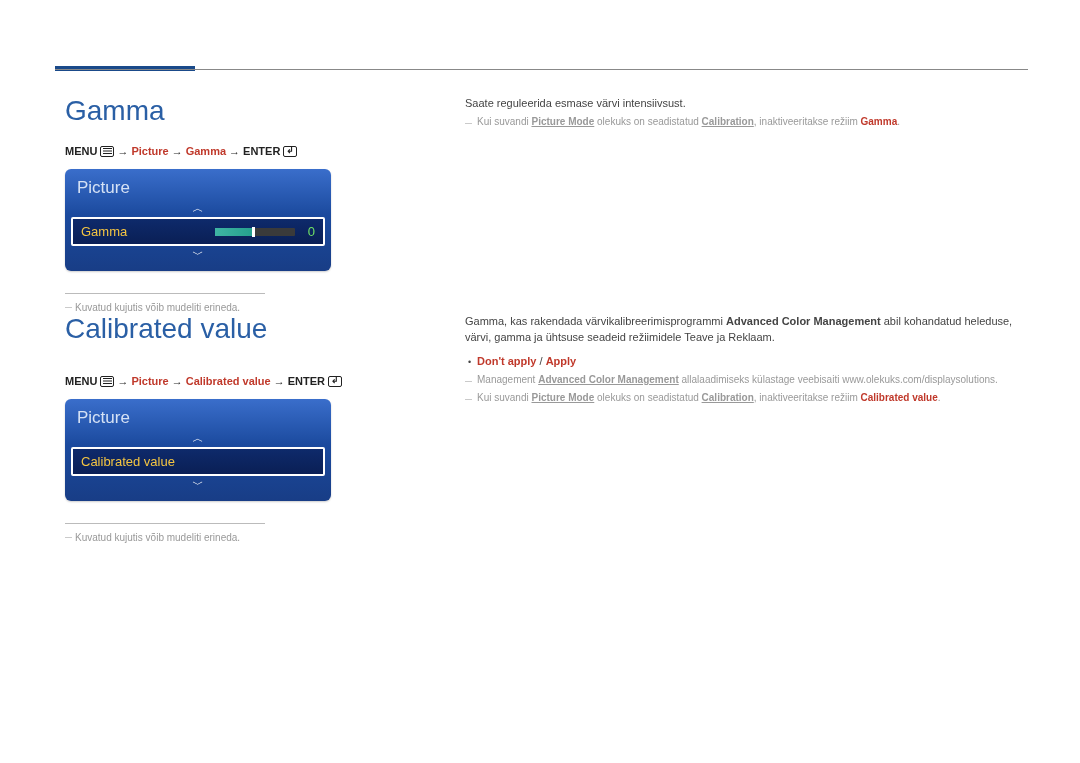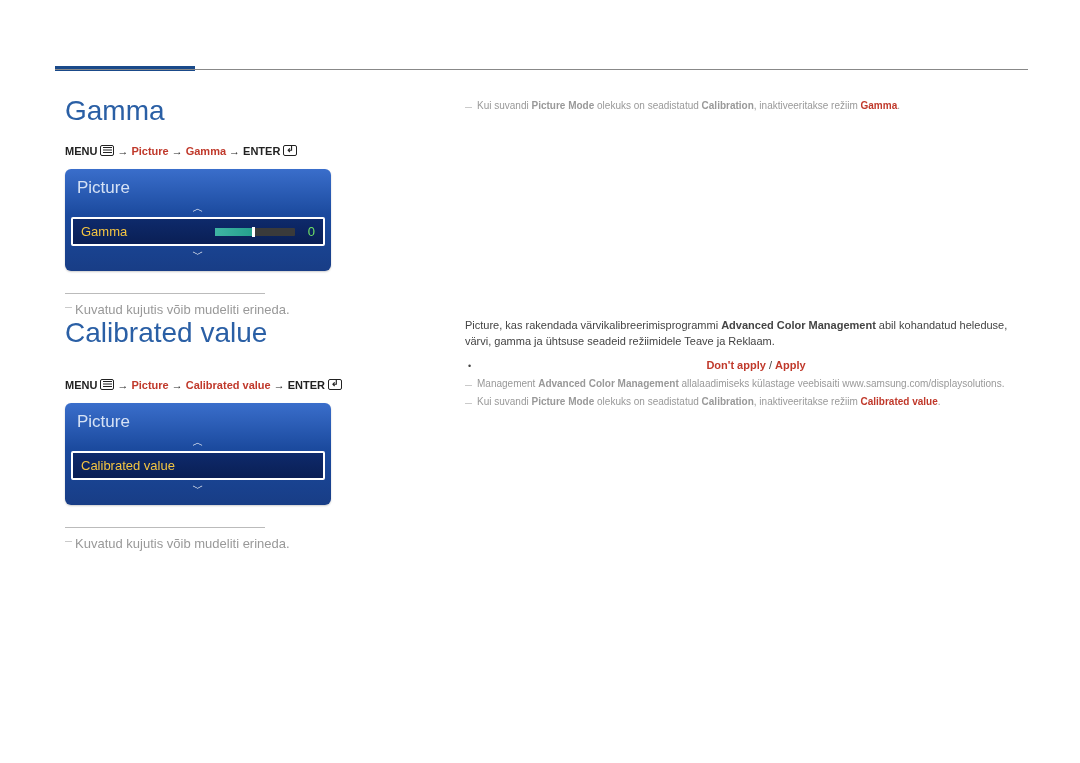--- a/index.html
+++ b/index.html
@@ -40,20 +40,21 @@
     }
     .section-title.cal {
       margin-bottom: 30px;
     }
     .nav-path {
       font-size: 11px;
       font-weight: bold;
       color: #222;
       margin-bottom: 12px;
       display: flex;
+      align-items: center;
       gap: 3px;
     }
     .nav-path .hl { color: #c0392b; font-weight: bold; }
     .nav-path .arrow { color: #222; }
     .nav-icon {
       display: inline-block;
       width: 14px;
       height: 11px;
       border: 1px solid #222;
       border-radius: 2px;
@@ -132,21 +133,21 @@
     .osd-value { color: #6fe066; font-size: 13px; min-width: 10px; text-align: right; }
     .osd-bottom-space { height: 8px; }
     .osd-separator {
       width: 200px;
       height: 1px;
       background: #bbb;
       margin-top: 22px;
       margin-bottom: 8px;
     }
     .footnote {
-      font-size: 13px;
+      font-size: 10px;
       color: #999;
       position: relative;
       padding-left: 10px;
     }
     .footnote::before {
       content: "―";
       position: absolute;
       left: 0;
       font-size: 7px;
       top: 1px;
@@ -170,28 +171,27 @@
       margin-top: 3px;
     }
     .right-note::before {
       content: "―";
       position: absolute;
       left: 0; top: 1px;
       font-size: 7px;
     }
     .hl-red { color: #c0392b; font-weight: bold; }
     .hl-bold { font-weight: bold; color: #444; }
-    .note-bold { font-weight: bold; color: #999; }
+    .note-bold { font-weight: bold; color: #999; text-decoration: underline; }
     .note-hl { color: #c0392b; font-weight: bold; }
     .bullet-line {
       margin-top: 8px;
       position: relative;
       padding-left: 12px;
       color: #444;
-      text-align: center;
     }
     .bullet-line::before {
       content: "•";
       position: absolute;
       left: 3px;
       font-size: 9px;
       top: 1px;
     }
     .section2 { position: relative; }
   </style>
@@ -230,20 +230,21 @@
       <span class="osd-value">0</span>
     </div>
     <div class="osd-chevron">﹀</div>
     <div class="osd-bottom-space"></div>
   </div>
 
   <div class="osd-separator"></div>
   <div class="footnote">Kuvatud kujutis võib mudeliti erineda.</div>
 
   <div class="right-col">
+    <div class="para">Saate reguleerida esmase värvi intensiivsust.</div>
     <div class="right-note">
       <span>Kui suvandi </span><span class="note-bold">Picture Mode</span><span> olekuks on seadistatud </span><span class="note-bold">Calibration</span><span>, inaktiveeritakse režiim </span><span class="note-hl">Gamma</span><span>.</span>
     </div>
   </div>
 
   <div class="section2">
     <div class="section-title cal">Calibrated value</div>
 
     <div class="nav-path">
       <span>MENU</span>
@@ -265,27 +266,27 @@
       </div>
       <div class="osd-chevron">﹀</div>
       <div class="osd-bottom-space"></div>
     </div>
 
     <div class="osd-separator"></div>
     <div class="footnote">Kuvatud kujutis võib mudeliti erineda.</div>
 
     <div class="right-col">
       <div class="para">
-        <span>Picture, kas rakendada värvikalibreerimisprogrammi </span><span class="hl-bold">Advanced Color Management</span><span> abil kohandatud heleduse, värvi, gamma ja ühtsuse seadeid režiimidele Teave ja Reklaam.</span>
+        <span>Gamma, kas rakendada värvikalibreerimisprogrammi </span><span class="hl-bold">Advanced Color Management</span><span> abil kohandatud heleduse, värvi, gamma ja ühtsuse seadeid režiimidele Teave ja Reklaam.</span>
       </div>
       <div class="bullet-line">
         <span class="hl-red">Don't apply</span><span> / </span><span class="hl-red">Apply</span>
       </div>
       <div class="right-note">
-        <span>Management </span><span class="note-bold">Advanced Color Management</span><span> allalaadimiseks külastage veebisaiti www.samsung.com/displaysolutions.</span>
+        <span>Management </span><span class="note-bold">Advanced Color Management</span><span> allalaadimiseks külastage veebisaiti www.olekuks.com/displaysolutions.</span>
       </div>
       <div class="right-note">
         <span>Kui suvandi </span><span class="note-bold">Picture Mode</span><span> olekuks on seadistatud </span><span class="note-bold">Calibration</span><span>, inaktiveeritakse režiim </span><span class="note-hl">Calibrated value</span><span>.</span>
       </div>
     </div>
   </div>
 
 </div>
 
 </body></html>

